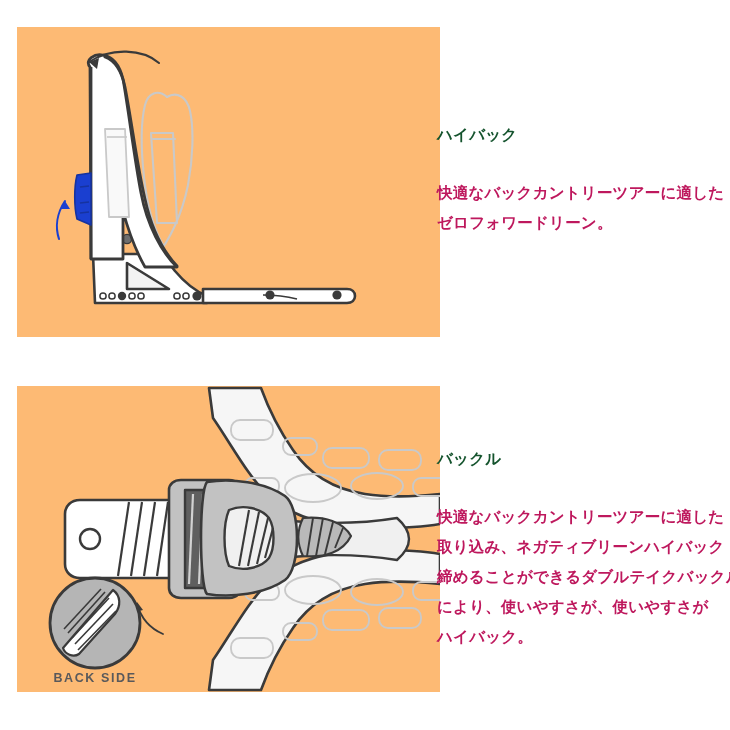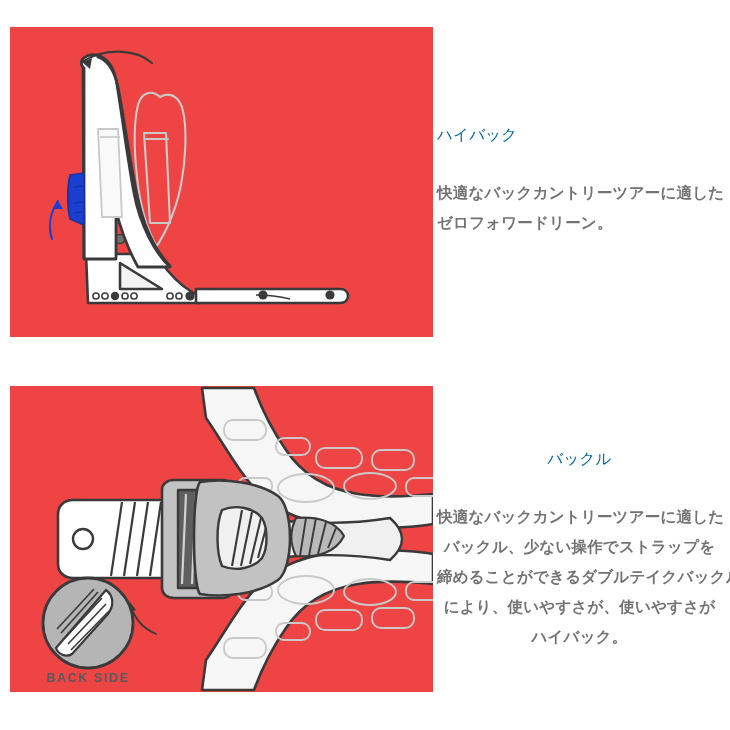--- a/index.html
+++ b/index.html
@@ -11,46 +11,46 @@
     position:relative;
   }
   .page{position:absolute;inset:0;}
 
   
   .row{position:absolute;left:0;width:730px;}
   #row-highback{top:27px;height:310px;}
   #row-buckle{top:386px;height:306px;}
 
   .figure{
-    position:absolute;left:10px;top:0;
+    position:absolute;left:17px;top:0;
     width:423px;height:100%;
-    background:#ef4444;
+    background:#fdba74;
     overflow:hidden;
   }
   .figure svg{display:block;width:100%;height:100%;}
 
   .copy{
     position:absolute;
     left:437px;
     width:285px;
   }
   #copy-highback{top:93px;}
-  #copy-buckle{top:58px;text-align:center;}
+  #copy-buckle{top:58px;}
 
   .heading{
     font-size:15.5px;
-    font-weight:normal;
-    color:#0369a1;
+    font-weight:bold;
+    color:#14532d;
     line-height:29px;
     letter-spacing:0.2px;
   }
   .body-copy{
     font-size:15.5px;
     font-weight:bold;
-    color:#737373;
+    color:#be185d;
     line-height:30px;
     letter-spacing:0.2px;
     margin-top:29px;
   }
   .body-copy .ln{display:block;white-space:nowrap;}
   .heading .ln{display:block;white-space:nowrap;}
 </style>
 </head>
 <body>
 
@@ -247,21 +247,21 @@
         <text x="78" y="296" text-anchor="middle" font-family="Liberation Sans, sans-serif" font-size="12.5" font-weight="bold" letter-spacing="1.6" fill="#59595b">BACK SIDE</text>
       </svg>
     </div>
 
     <div class="copy" id="copy-buckle">
       <div class="heading">
         <span class="ln">バックル</span>
       </div>
       <div class="body-copy">
         <span class="ln">快適なバックカントリーツアーに適した</span>
-        <span class="ln">バックル、少ない操作でストラップを</span>
+        <span class="ln">取り込み、ネガティブリーンハイバック</span>
         <span class="ln">締めることができるダブルテイクバックル</span>
         <span class="ln">により、使いやすさが、使いやすさが</span>
         <span class="ln">ハイバック。</span>
       </div>
     </div>
   </div>
 
 </div>
 
 </body></html>

